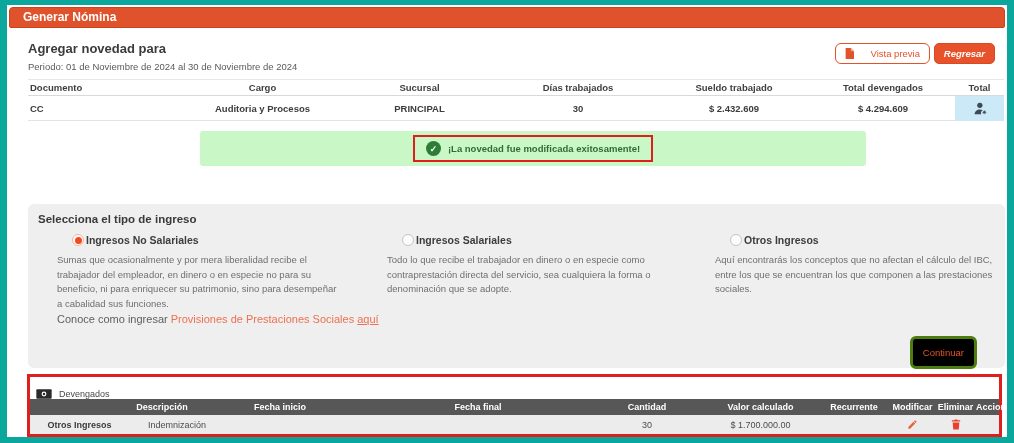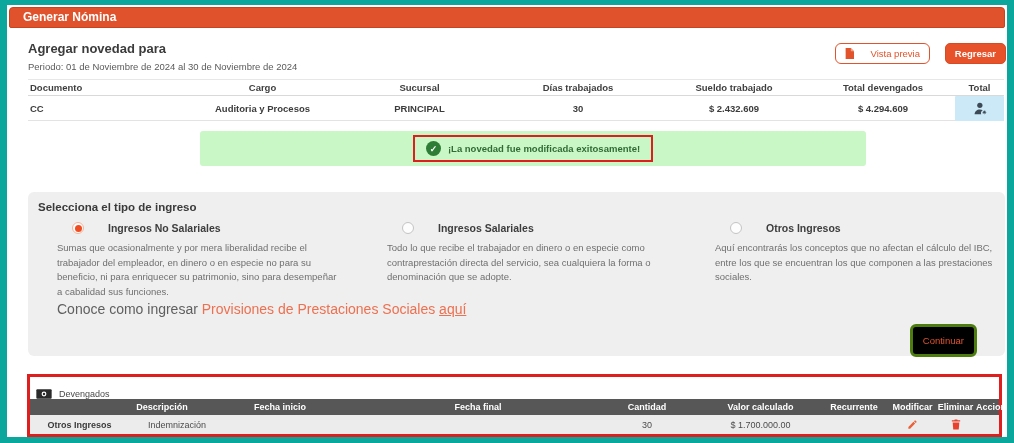--- a/index.html
+++ b/index.html
@@ -16,54 +16,54 @@
 
   
   .page-title { position:absolute; left:28px; top:41px; font-size:13px; font-weight:bold; color:#3b3b3b; }
   .period { position:absolute; left:28px; top:61px; font-size:9.5px; color:#5a5a5a; }
   .btn-outline { position:absolute; display:flex; align-items:center; gap:17px; background:#fff;
                  border:1px solid #E2532B; color:#E2532B; border-radius:6px; font-size:9.5px;
                  padding:0 9px; height:21px; cursor:pointer; }
   .btn-solid { position:absolute; background:#E8522A; border:1px solid #D84A23; color:#fff; border-radius:5px;
                font-size:9.5px; font-weight:bold; padding:0 9px; height:21px; cursor:pointer; }
   .vista-btn { top:43px; right:84px; }
-  .regresar-btn { top:43px; right:8px; }
+  .regresar-btn { top:43px; right:19px;font-style:italic; }
 
   
   .emp-table { position:absolute; left:28px; top:79px; width:976px; }
   .emp-head, .emp-row { display:grid; grid-template-columns:157px 155px 159px 158px 154px 144px 49px; align-items:center; }
   .emp-head { height:17px; border-top:1px solid #e7e7e7; border-bottom:1px solid #d9d9d9;
               font-size:9.5px; font-weight:bold; color:#3f3f3f; }
   .emp-row { height:25px; border-bottom:1px solid #e3e3e3; font-size:9.5px; font-weight:bold; color:#3c3c3c; }
   .emp-head span, .emp-row span { text-align:center; }
   .emp-head span:first-child, .emp-row span:first-child { text-align:left; padding-left:2px; }
   .estado-cell { height:25px; background:#CBE9F7; display:flex; align-items:center; justify-content:center; border-radius:1px; cursor:pointer; }
 
   
   .alert { position:absolute; left:200px; top:131px; width:666px; height:35px; background:#C9F7C5;
            border-radius:3px; display:flex; align-items:center; justify-content:center; }
   .alert-annotation { display:flex; align-items:center; gap:7px; border:2px solid #DF1E1E; padding:4px 11px; }
   .check-circle { width:15px; height:15px; border-radius:50%; background:#2E7D36; color:#fff; font-size:9px;
                   font-weight:bold; display:flex; align-items:center; justify-content:center; }
   .alert-text { font-size:9.5px; font-weight:bold; color:#306B35; }
 
   
-  .panel { position:absolute; left:28px; top:192px; width:977px; height:164px; background:#F0EFEF; border-radius:6px; }
+  .panel { position:absolute; left:28px; top:204px; width:977px; height:164px; background:#F0EFEF; border-radius:6px; }
   .panel-title { position:absolute; left:10px; top:9px; font-size:11.5px; font-weight:bold; color:#3a3a3a; }
   .opt { position:absolute; top:30px; }
   .opt1 { left:10px; width:306px; }
   .opt2 { left:340px; width:308px; }
   .opt3 { left:668px; width:300px; }
-  .opt-head { display:flex; align-items:center; gap:24px; cursor:pointer;padding-left:34px; }
+  .opt-head { display:flex; align-items:center; gap:2px; cursor:pointer;padding-left:34px; }
   .radio { width:12px; height:12px; border-radius:50%; background:#fdfdfd; border:1px solid #c4c4c4; position:relative; flex:0 0 auto; }
   .radio.sel { border:1px solid #F3B49C; }
   .radio.sel::after { content:""; position:absolute; inset:1.5px; border-radius:50%; background:#EE4D23; }
   .opt-label { font-size:10.5px; font-weight:bold; color:#3d3d3d; }
   .opt-desc { margin:7px 0 0 19px; font-size:9.5px; color:#6f6f6f; line-height:1.55; }
-  .link-line { position:absolute; left:29px; top:109px; font-size:14px; color:#5f5f5f; }
+  .link-line { position:absolute; left:29px; top:109px; font-size:11px; color:#5f5f5f; }
   .link-line .lk { color:#ED7050; cursor:pointer; }
   .link-line .lk-u { color:#ED7050; text-decoration:underline; cursor:pointer; }
   .continuar-btn { position:absolute; right:28px; top:132px; background:#000000; border:3px solid #4d7c0f;
                    color:#E2532B; border-radius:6px; font-size:9.5px; padding:8px 10px; cursor:pointer; }
 
   
   .dev-box { position:absolute; left:27px; top:374px; width:975px; height:63px; border:3px solid #DF1E1E; background:#fff; }
   .dev-title-row { height:22px; display:flex; align-items:flex-end; gap:7px; padding-left:6px; }
   .dev-title { font-size:9px; color:#4a4a4a; }
   .dev-head, .dev-row { display:grid; grid-template-columns:99px 66px 170px 226px 112px 115px 72px 45px 41px auto; align-items:center; }

